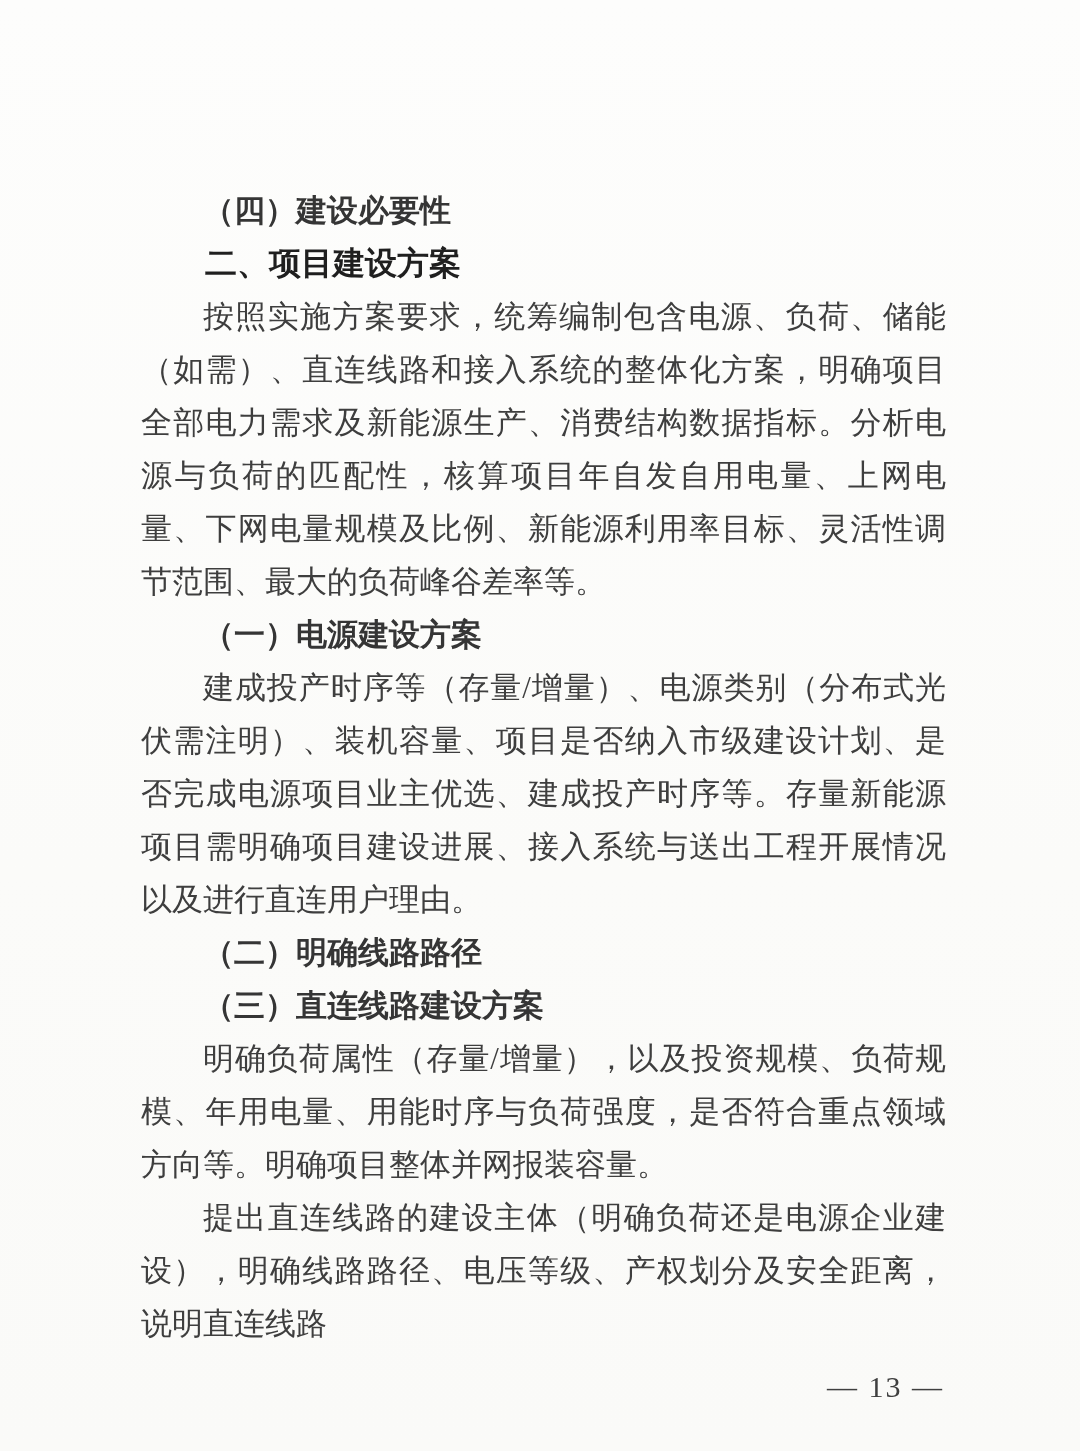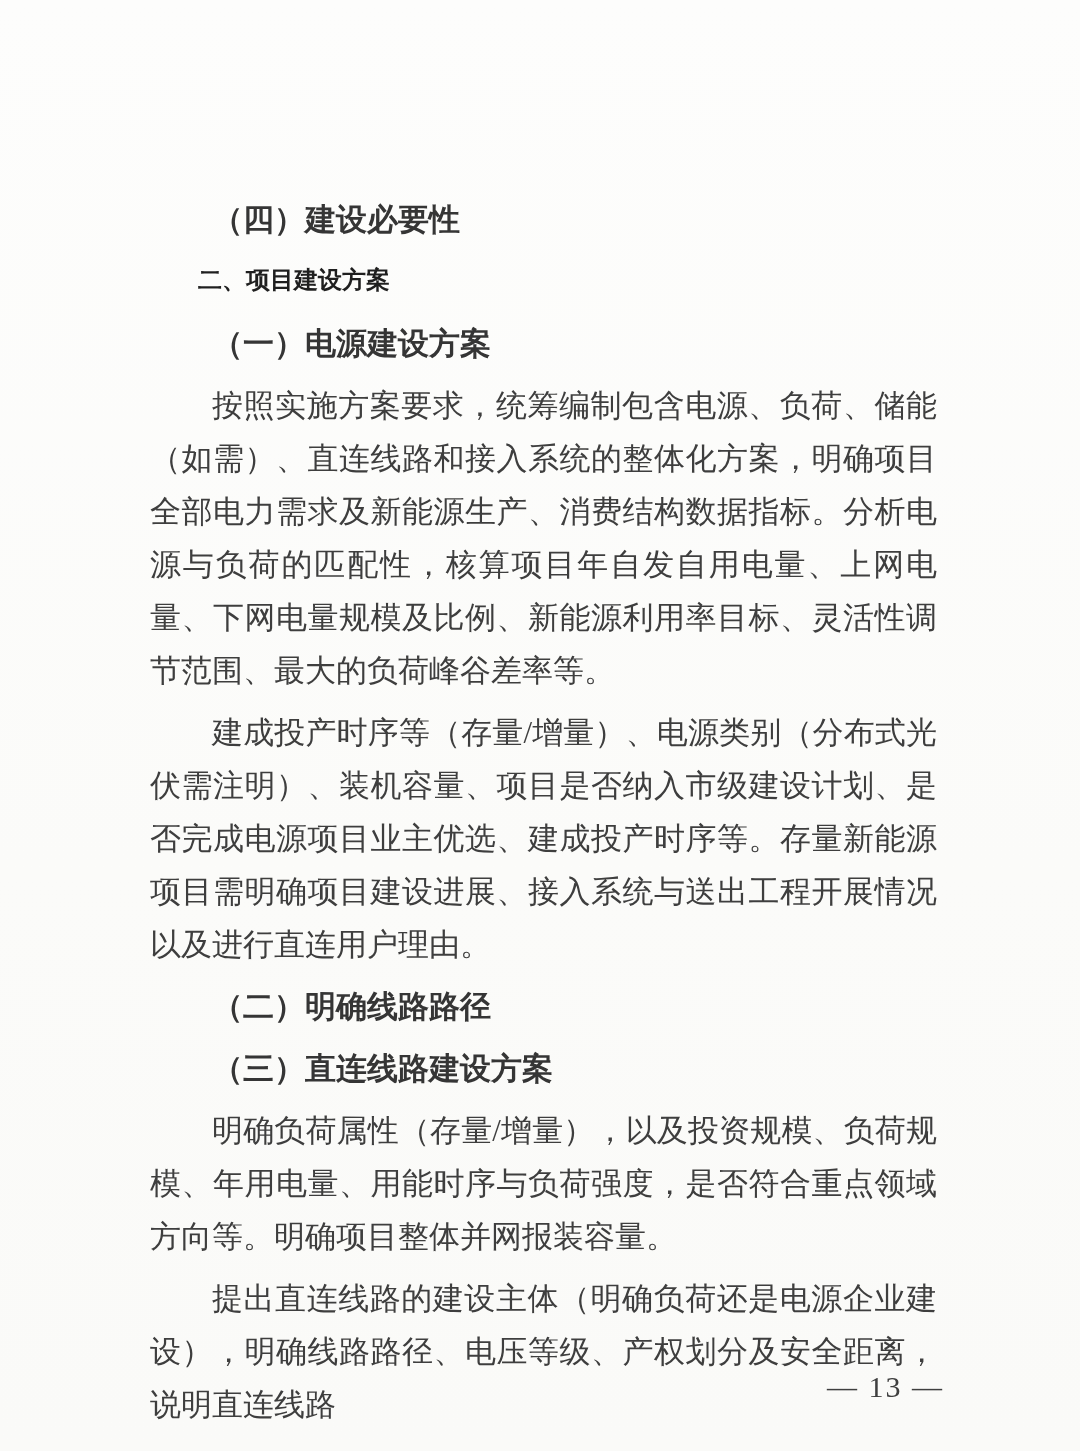--- a/index.html
+++ b/index.html
@@ -24,51 +24,51 @@
     right: 134px;
     top: 184px;
     font-family: "Liberation Serif", "DejaVu Serif", serif;
     font-size: 31px;
     line-height: 53px;
     color: #3e3e3e;
     text-align: justify;
   }
   .block {
     text-indent: 2em;
-    margin: 9px;
+    margin: 0;
   }
   .kai-heading {
     font-weight: 600;
     color: #353535;
   }
   .hei-heading {
-    font-family: Liberation Mono, monospace;
+    font-family: Liberation Serif, serif;
     font-weight: 700;
-    font-size: 24px;
+    font-size: 32px;
     color: #1f1f1f;
   }
   .footer {
     position: absolute;
     top: 1370px;
     right: 136px;
     font-family: "Liberation Serif", "DejaVu Serif", serif;
     font-size: 30px;
     color: #3f3f3f;
     letter-spacing: 2px;
   }
 </style>
 </head>
 <body>
 
 <div class="page">
   <div class="doc-body" id="doc-body">
       <div class="block kai-heading">（四）建设必要性</div>
       <div class="block hei-heading">二、项目建设方案</div>
+      <div class="block para">按照实施方案要求，统筹编制包含电源、负荷、储能（如需）、直连线路和接入系统的整体化方案，明确项目全部电力需求及新能源生产、消费结构数据指标。分析电源与负荷的匹配性，核算项目年自发自用电量、上网电量、下网电量规模及比例、新能源利用率目标、灵活性调节范围、最大的负荷峰谷差率等。</div>
       <div class="block kai-heading">（一）电源建设方案</div>
-      <div class="block para">按照实施方案要求，统筹编制包含电源、负荷、储能（如需）、直连线路和接入系统的整体化方案，明确项目全部电力需求及新能源生产、消费结构数据指标。分析电源与负荷的匹配性，核算项目年自发自用电量、上网电量、下网电量规模及比例、新能源利用率目标、灵活性调节范围、最大的负荷峰谷差率等。</div>
       <div class="block para">建成投产时序等（存量/增量）、电源类别（分布式光伏需注明）、装机容量、项目是否纳入市级建设计划、是否完成电源项目业主优选、建成投产时序等。存量新能源项目需明确项目建设进展、接入系统与送出工程开展情况以及进行直连用户理由。</div>
       <div class="block kai-heading">（二）明确线路路径</div>
       <div class="block kai-heading">（三）直连线路建设方案</div>
       <div class="block para">明确负荷属性（存量/增量），以及投资规模、负荷规模、年用电量、用能时序与负荷强度，是否符合重点领域方向等。明确项目整体并网报装容量。</div>
       <div class="block para">提出直连线路的建设主体（明确负荷还是电源企业建设），明确线路路径、电压等级、产权划分及安全距离，说明直连线路</div>
     </div>
   <div class="footer">
     <span>— 13 —</span>
   </div>
 </div>

